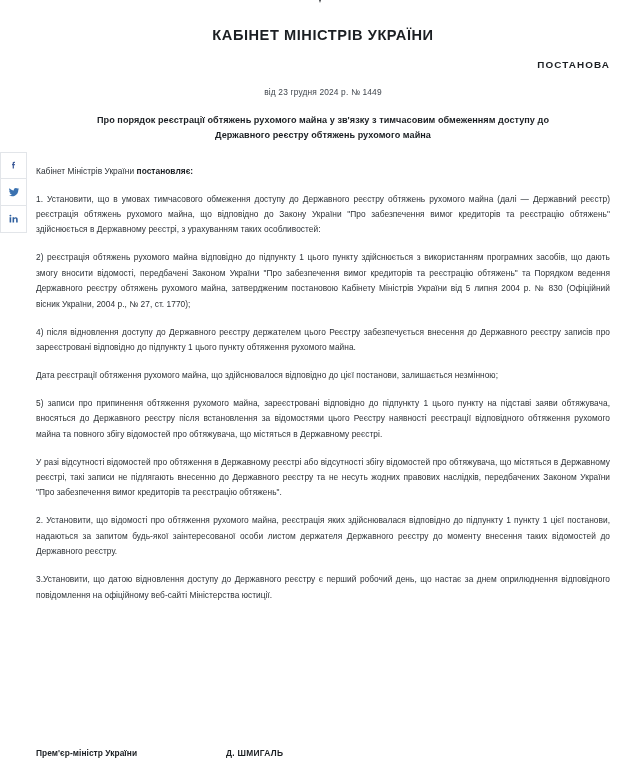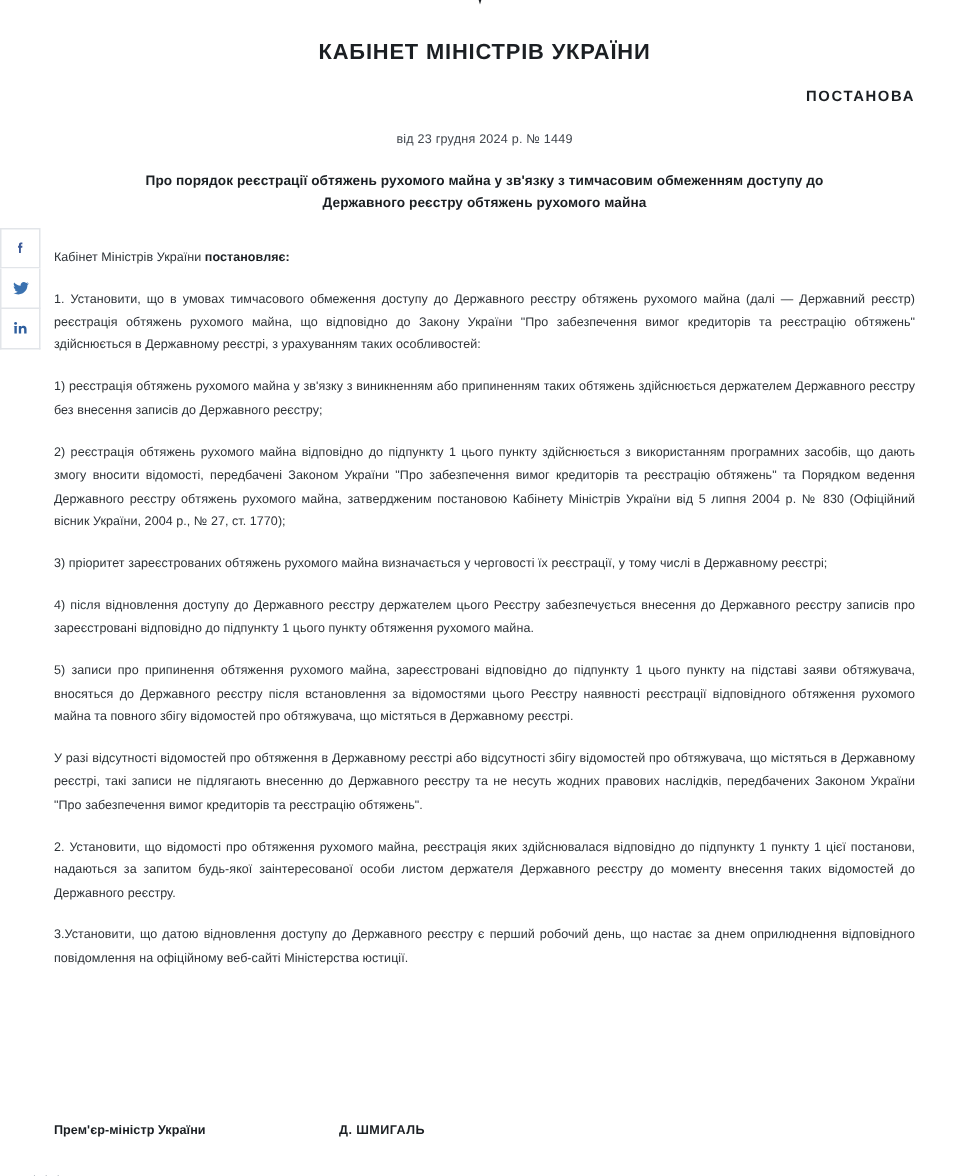--- a/index.html
+++ b/index.html
@@ -195,24 +195,23 @@
   <div class="doc-date">від 23 грудня 2024 р. № 1449</div>
 
 
   <div class="doc-title">Про порядок реєстрації обтяжень рухомого майна у зв'язку з тимчасовим обмеженням доступу до Державного реєстру обтяжень рухомого майна</div>
 
   <div class="body-text">
 
     <p class="para"><span>Кабінет Міністрів України </span><b>постановляє:</b></p>
 
     <p class="para">1. Установити, що в умовах тимчасового обмеження доступу до Державного реєстру обтяжень рухомого майна (далі — Державний реєстр) реєстрація обтяжень рухомого майна, що відповідно до Закону України "Про забезпечення вимог кредиторів та реєстрацію обтяжень" здійснюється в Державному реєстрі, з урахуванням таких особливостей:</p>
-    <p class="para">1) реєстрація обтяжень рухомого майна у зв'язку з виникненням або припиненням таких обтяжень здійснюється держателем Державного реєстру без внесення записів до Державного реєстру;</p>
     <p class="para">2) реєстрація обтяжень рухомого майна відповідно до підпункту 1 цього пункту здійснюється з використанням програмних засобів, що дають змогу вносити відомості, передбачені Законом України "Про забезпечення вимог кредиторів та реєстрацію обтяжень" та Порядком ведення Державного реєстру обтяжень рухомого майна, затвердженим постановою Кабінету Міністрів України від 5 липня 2004 р. № 830 (Офіційний вісник України, 2004 р., № 27, ст. 1770);</p>
-    <p class="para">3) пріоритет зареєстрованих обтяжень рухомого майна визначається у черговості їх реєстрації, у тому числі в Державному реєстрі;</p>
     <p class="para">4) після відновлення доступу до Державного реєстру держателем цього Реєстру забезпечується внесення до Державного реєстру записів про зареєстровані відповідно до підпункту 1 цього пункту обтяження рухомого майна.</p>
+    <p class="para">Дата реєстрації обтяження рухомого майна, що здійснювалося відповідно до цієї постанови, залишається незмінною;</p>
     <p class="para">5) записи про припинення обтяження рухомого майна, зареєстровані відповідно до підпункту 1 цього пункту на підставі заяви обтяжувача, вносяться до Державного реєстру після встановлення за відомостями цього Реєстру наявності реєстрації відповідного обтяження рухомого майна та повного збігу відомостей про обтяжувача, що містяться в Державному реєстрі.</p>
     <p class="para">У разі відсутності відомостей про обтяження в Державному реєстрі або відсутності збігу відомостей про обтяжувача, що містяться в Державному реєстрі, такі записи не підлягають внесенню до Державного реєстру та не несуть жодних правових наслідків, передбачених Законом України "Про забезпечення вимог кредиторів та реєстрацію обтяжень".</p>
     <p class="para">2. Установити, що відомості про обтяження рухомого майна, реєстрація яких здійснювалася відповідно до підпункту 1 пункту 1 цієї постанови, надаються за запитом будь-якої заінтересованої особи листом держателя Державного реєстру до моменту внесення таких відомостей до Державного реєстру.</p>
     <p class="para">3.Установити, що датою відновлення доступу до Державного реєстру є перший робочий день, що настає за днем оприлюднення відповідного повідомлення на офіційному веб-сайті Міністерства юстиції.</p>
 
   </div>
 </div>
 
 <div class="signature">
   <div class="sign-role">Прем'єр-міністр України</div>

